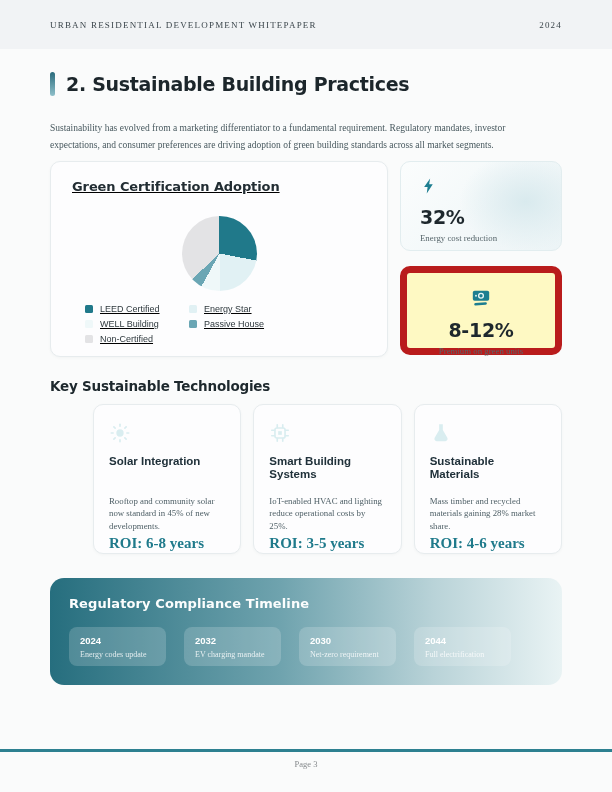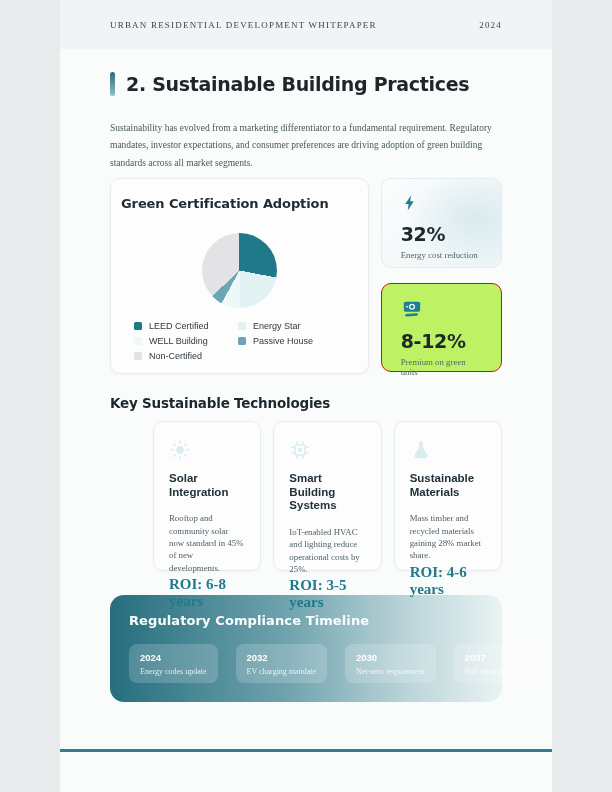--- a/index.html
+++ b/index.html
@@ -1,18 +1,18 @@
 <!DOCTYPE html>
 <html><head>
 <meta charset="utf-8">
 <style>
   * { margin:0; padding:0; box-sizing:border-box; }
   html,body { background:#e9eaeb; }
   .page {
-    width:492px; height:792px; position:relative; margin:0 auto;
+    width:612px; height:792px; position:relative; margin:0 auto;
     background:#fafbfb; overflow:hidden;
     font-family:"Liberation Sans", sans-serif;
   }
   
   .hdr {
     height:49px; background:#f1f3f5;
     display:flex; justify-content:space-between; align-items:center;
     padding:0 50px;
     font-family:"Liberation Serif", serif;
     font-size:9px; letter-spacing:1.2px; color:#3c464c;
@@ -32,21 +32,21 @@
     margin-top:24px; max-width:492px;
     font-family:"Liberation Serif", serif;
     font-size:9.5px; line-height:17.4px; color:#47585e;
   }
   
   .row1 { display:flex; gap:12px; margin-top:6px; }
   .card {
     background:#fdfdfe; border:1px solid #e7ecee; border-radius:10px;
     box-shadow:0 1px 3px rgba(40,70,80,0.04);
   }
-  .chartcard { width:338px; height:196px; padding:17px 10px; }
+  .chartcard { width:338px; height:196px; padding:17px 21px;text-decoration:underline; }
   .cardtitle {
     font-family:"DejaVu Sans", sans-serif;
     font-size:13px; font-weight:bold; color:#222d33; letter-spacing:-0.1px;
   }
   .pie { width:75px; height:75px; border-radius:50%; margin:22px auto 0 auto; }
   .legend {
     margin:13px 0 0 13px;
     display:grid; grid-template-columns:104px auto; row-gap:5px;
     font-size:9px; color:#2e383d;
   }
@@ -54,21 +54,21 @@
   .swatch { width:8px; height:8px; border-radius:1.5px; margin-right:7px; flex:0 0 auto; }
   
   .statcol { width:162px; display:flex; flex-direction:column; gap:15px; }
   .statcard { height:90px; padding:15px 19px; border-radius:10px; }
   .statcard.grad {
     border:1px solid #e2edef;
     background:
       radial-gradient(95px 70px at 78% 45%, #d9eaee 0%, rgba(217,234,238,0) 70%),
       linear-gradient(135deg,#fbfdfd 0%,#ecf4f6 100%);
   }
-  .statcard.plain { background:#bef264; border:1px solid #b91c1c; height:89px; }
+  .statcard.plain { background:#fef9c3; border:7px solid #b91c1c; height:89px;text-align:center; }
   .statval {
     font-family:"DejaVu Sans", sans-serif;
     font-size:19px; font-weight:bold; color:#1e282d; letter-spacing:-0.3px; margin-top:7px;
   }
   .statlabel {
     font-family:"Liberation Serif", serif;
     font-size:8.8px; color:#57666b; margin-top:5px;
   }
   
   .h2 {
@@ -250,21 +250,22 @@
         </div>
         <div class="tl-box">
           <div class="tl-year">2032</div>
           <div class="tl-label">EV charging mandate</div>
         </div>
         <div class="tl-box">
           <div class="tl-year">2030</div>
           <div class="tl-label">Net-zero requirement</div>
         </div>
         <div class="tl-box">
-          <div class="tl-year">2037</div>
+          <div class="tl-year">2044</div>
           <div class="tl-label">Full electrification</div>
         </div>
       </div>
     </div>
   </div>
 
   <div class="rule"></div>
+  <div class="pagenum">Page 3</div>
 </div>
 
 </body></html>

